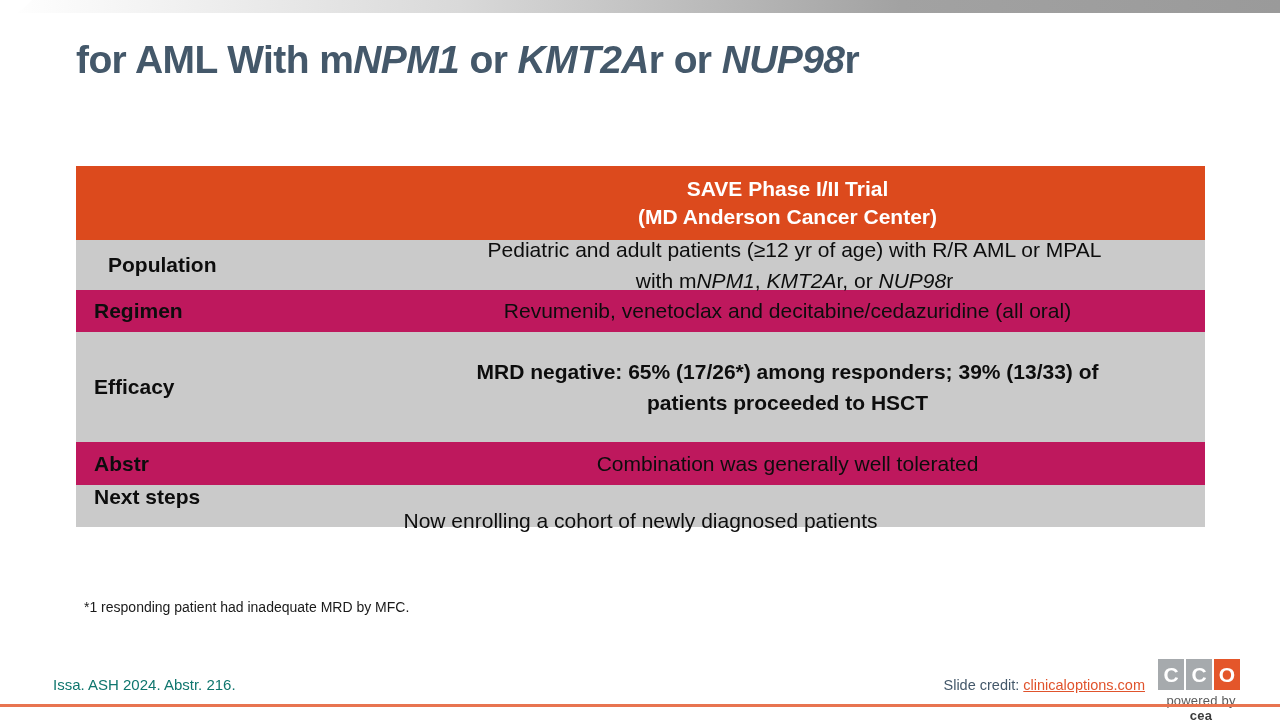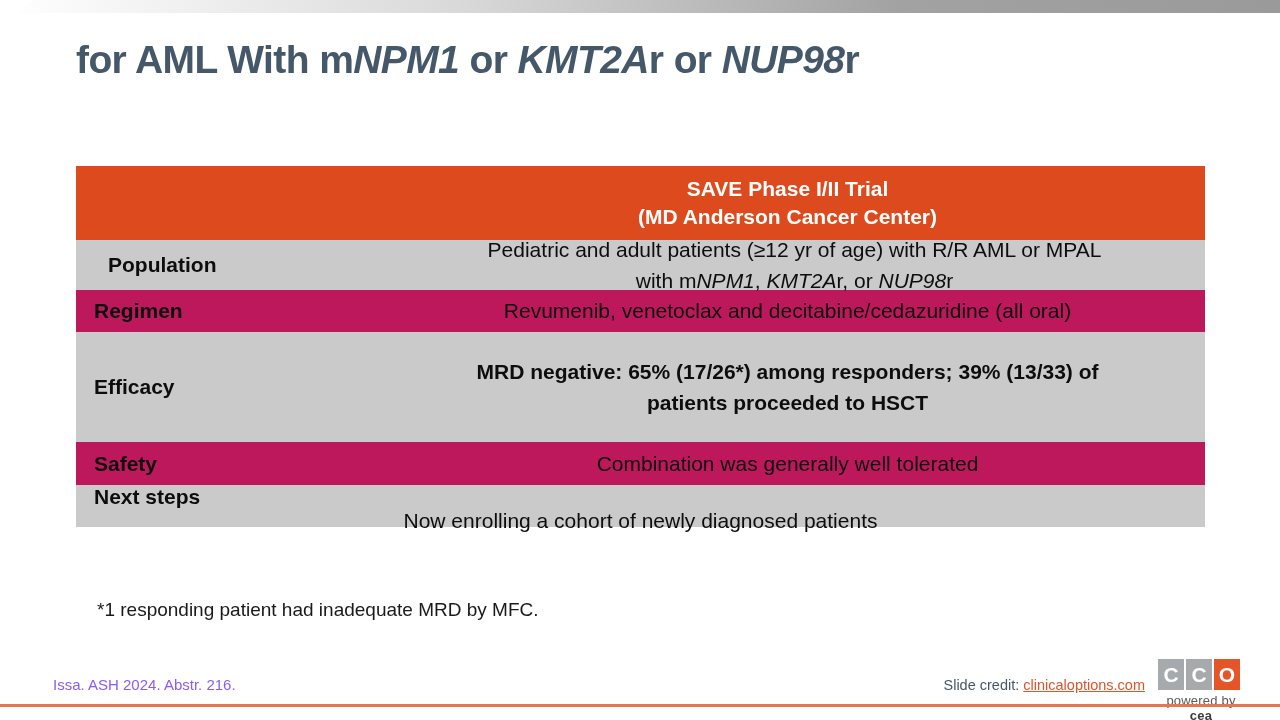--- a/index.html
+++ b/index.html
@@ -42,28 +42,28 @@
   .row-light { background:#be185d; }
   .h-pop  { height:50px;padding-left:14px; }  .h-pop .tvalue  { line-height:31px; }
   .h-reg  { height:42px; }
   .h-eff  { height:110px; } .h-eff .tvalue  { line-height:31px; font-weight:bold; }
   .h-saf  { height:43px; }
   .h-next { height:42px;flex-direction:column; }
   .tvalue i { font-style:italic; }
 
   
   .footnote {
-    position:absolute; left:97px; top:599px;
-    font-size:19px; color:#1a1a1a;
+    position:absolute; left:84px; top:599px;
+    font-size:14px; color:#1a1a1a;
   }
 
   
   .reference {
     position:absolute; left:53px; top:676px;
-    font-size:15px; color:#8b5cf6;
+    font-size:15px; color:#0f766e;
   }
   .credit {
     position:absolute; right:135px; top:677px;
     font-size:14.5px; color:#44586A; white-space:nowrap;
   }
   .credit a { color:#E0532C; text-decoration:underline; cursor:pointer; }
 
   
   .logo { position:absolute; left:1158px; top:659px; width:86px; }
   .logo-squares { display:flex; gap:2px; }
@@ -118,21 +118,21 @@
 
   <div class="trow row-gray h-eff">
     <div class="tlabel">Efficacy</div>
     <div class="tvalue">
       <div>MRD negative: 65% (17/26*) among responders; 39% (13/33) of</div>
       <div>patients proceeded to HSCT</div>
     </div>
   </div>
 
   <div class="trow row-light h-saf">
-    <div class="tlabel">Safety</div>
+    <div class="tlabel">Abstr</div>
     <div class="tvalue">Combination was generally well tolerated</div>
   </div>
 
   <div class="trow row-gray h-next">
     <div class="tlabel">Next steps</div>
     <div class="tvalue">Now enrolling a cohort of newly diagnosed patients</div>
   </div>
 
 </div>
 

